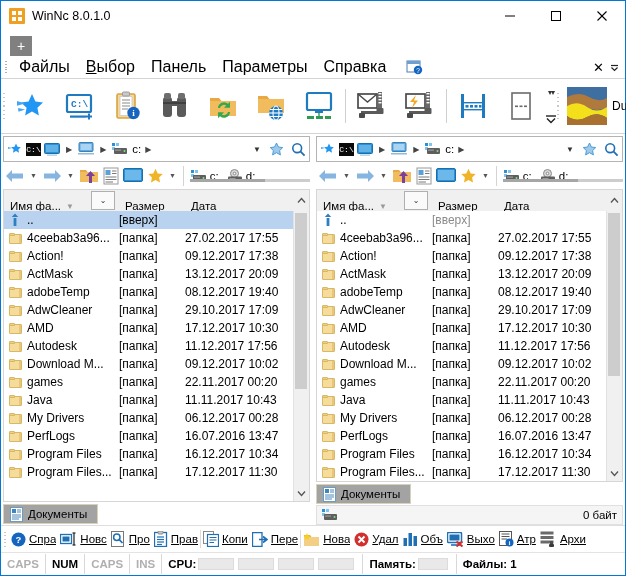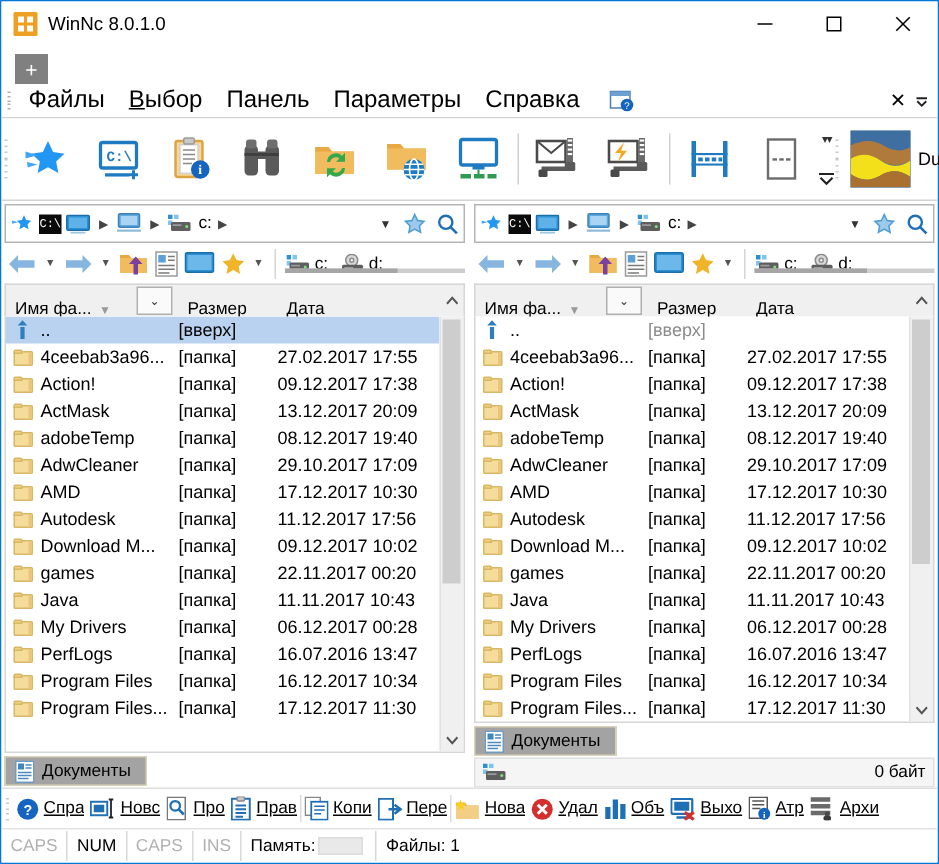--- a/index.html
+++ b/index.html
@@ -177,21 +177,21 @@
   .fgrip i{display:block;width:2px;height:2px;background:#c8c8c8;margin:1.5px auto;}
   .fbtn{display:flex;align-items:center;gap:3px;height:24px;padding:0 2px;flex:none;cursor:default;overflow:hidden;}
   .fbtn .lb{font-size:11.5px;white-space:nowrap;overflow:hidden;text-decoration:underline;}
   .fsep{width:1px;height:18px;background:#dcdcdc;flex:none;}
 
   
   .statusbar{
     height:22px;min-height:22px;display:flex;align-items:center;
     background:#fff;border-top:1px solid #e3e3e3;font-size:11.5px;
   }
-  .sseg{height:20px;display:flex;align-items:center;padding:0 6px;border-right:1px solid #d8d8d8;box-sizing:border-box;}
+  .sseg{height:20px;display:flex;align-items:center;padding:0 6px;border-right:1px solid #d8d8d8;box-sizing:border-box;font-weight:bold;}
   .sseg.off{color:#b0b0b0;}
   .sseg.on{color:#000;}
   .gauge{width:36px;height:12px;background:#e9e9e9;border:1px solid #dcdcdc;box-sizing:border-box;margin:0 2px;}
   .gauge.sm{width:30px;}
   .spacerseg{flex:1;border-right:none;}
   svg{display:block;}
 </style>
 </head>
 <body>
 
@@ -1324,19 +1324,26 @@
         <span class="lb">Архи</span>
       </div>
     </div>
 
   <div class="statusbar">
     <div class="sseg off">CAPS</div>
     <div class="sseg on">NUM</div>
     <div class="sseg off">CAPS</div>
     <div class="sseg off">INS</div>
     <div class="sseg">
+      <span>CPU:</span>
+      <span class="gauge"></span>
+      <span class="gauge"></span>
+      <span class="gauge"></span>
+      <span class="gauge"></span>
+    </div>
+    <div class="sseg">
       <span>Память:</span>
       <span class="gauge sm"></span>
     </div>
     <div class="sseg spacerseg">Файлы: 1</div>
   </div>
 
 </div>
 
 </body></html>

